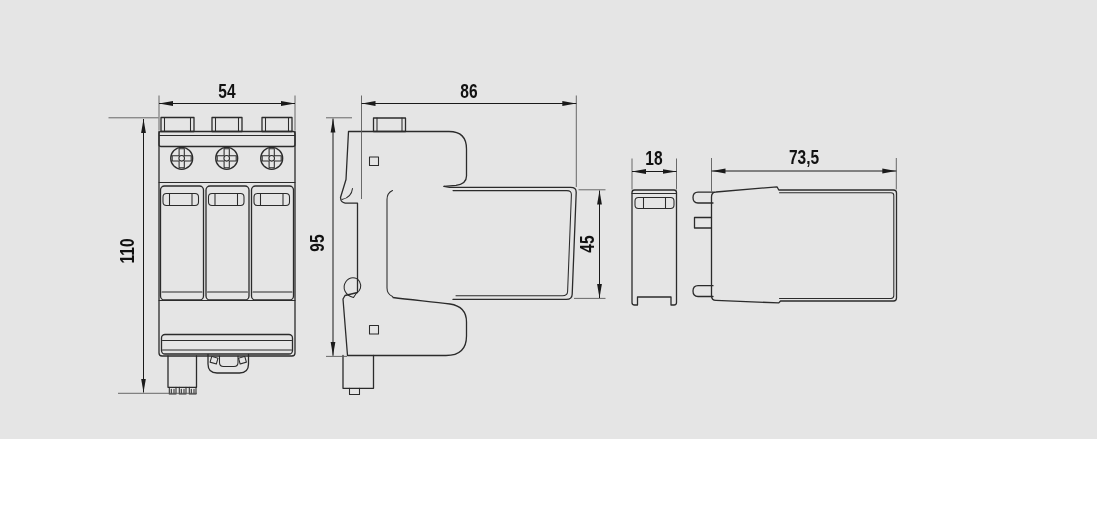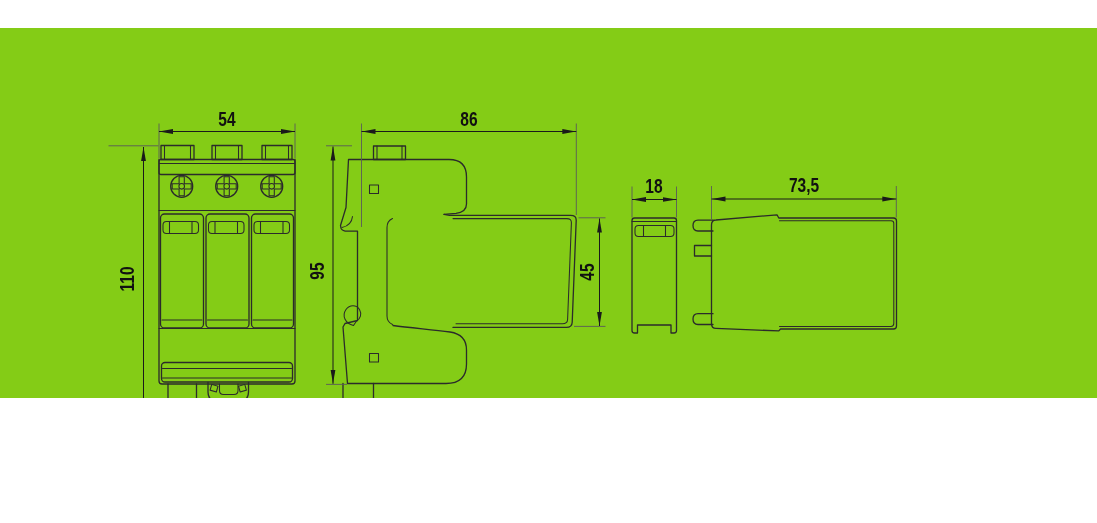--- a/index.html
+++ b/index.html
@@ -1,22 +1,21 @@
 <!DOCTYPE html>
 <html><head>
 <meta charset="utf-8">
 <style>
   html, body { margin: 0; padding: 0; background: #ffffff; }
   .canvas {
     position: relative;
     width: 1097px;
-    height: 370px;
-    background: #84cc16;
+    height: 439px;
+    background: #e5e5e5;
     overflow: hidden;
-    margin-top: 28px;
   }
   svg { display: block; }
   .obj  { stroke: #2b2b2b; stroke-width: 1.3; fill: none; stroke-linejoin: round; stroke-linecap: round; }
   .obj2 { stroke: #2b2b2b; stroke-width: 1.05; fill: none; stroke-linejoin: round; stroke-linecap: round; }
   .dim  { stroke: #1a1a1a; stroke-width: 1; fill: none; }
   .ext  { stroke: #5a5a5a; stroke-width: 0.9; fill: none; }
   .dim-text {
     font-family: "Liberation Sans", sans-serif;
     font-size: 21px;
     font-weight: bold;

